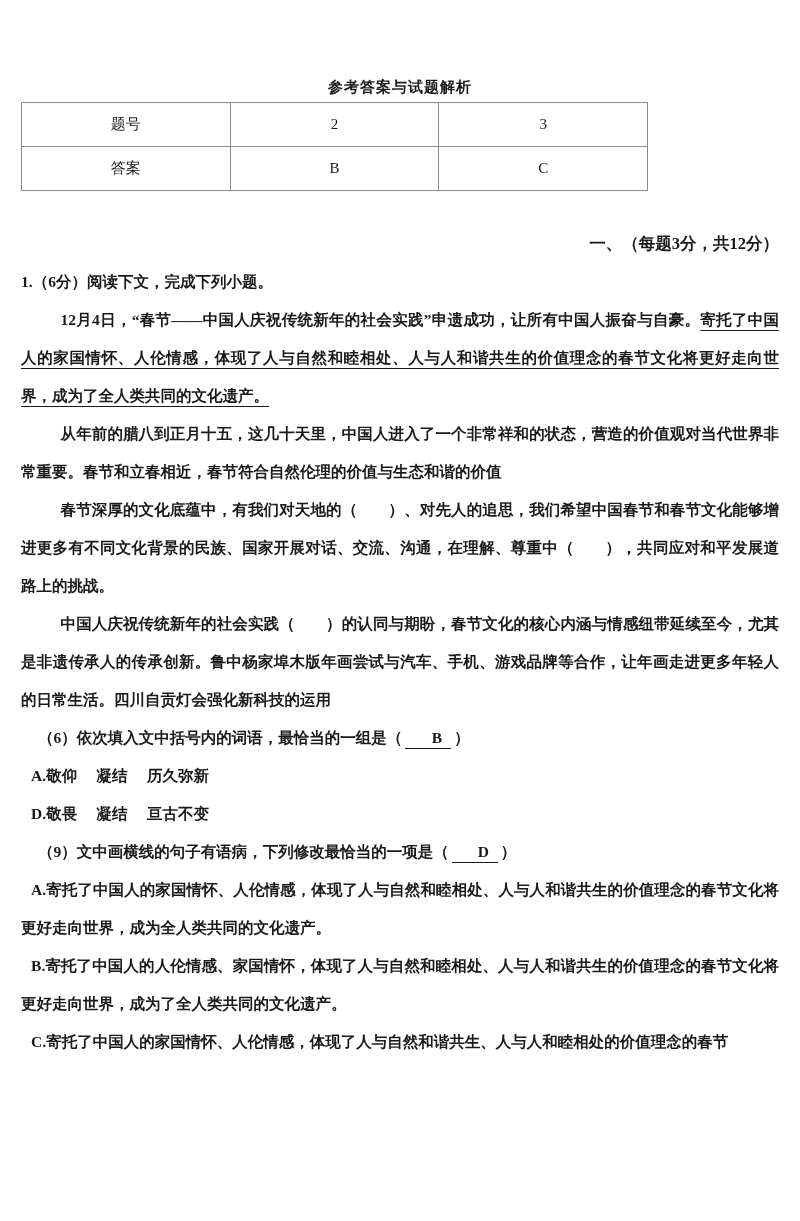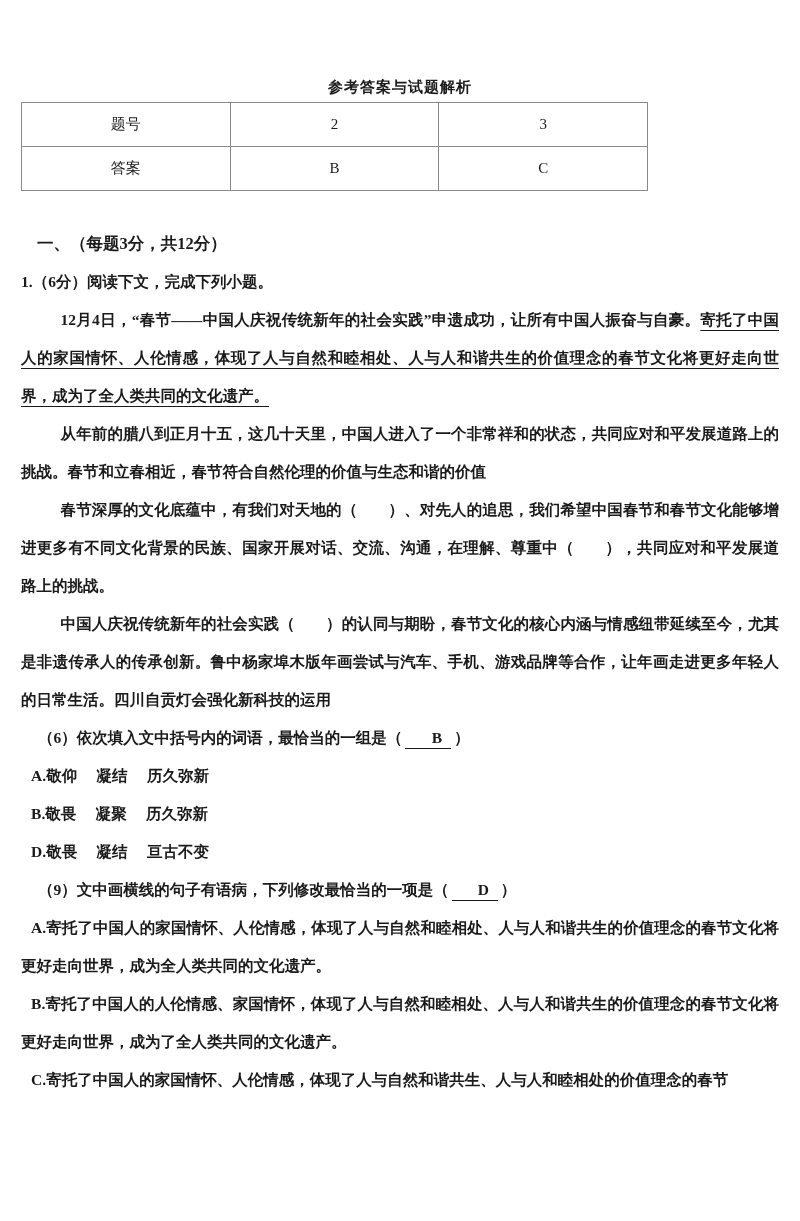--- a/index.html
+++ b/index.html
@@ -37,24 +37,25 @@
   }
   table.answer-table td {
     border: 1px solid #8a8a8a;
     height: 43px;
     text-align: center;
     vertical-align: middle;
     font-size: 15px;
     padding: 0;
   }
   .sec-heading {
-    margin: 34px 0 0 16px;
+    margin: 34px 0 0 0;
     line-height: 38px;
     font-size: 16.5px;
     font-weight: bold;
+    text-align: right;
   }
   p.line {
     margin: 0;
     line-height: 38px;
     font-size: 15.5px;
     text-align: justify;
     font-weight: bold;
   }
   p.body-par { text-indent: 2.55em; }
   p.stem     { text-indent: 1.1em; }
@@ -94,30 +95,29 @@
       </tr>
     </tbody>
   </table>
 
   <p class="sec-heading">一、（每题3分，共12分）</p>
 
   <p class="line">1.（6分）阅读下文，完成下列小题。</p>
 
   <p class="line body-par"><span>12月4日，“春节——中国人庆祝传统新年的社会实践”申遗成功，让所有中国人振奋与自豪。</span><span class="u">寄托了中国人的家国情怀、人伦情感，体现了人与自然和睦相处、人与人和谐共生的价值理念的春节文化将更好走向世界，成为了全人类共同的文化遗产。</span></p>
 
-  <p class="line body-par">从年前的腊八到正月十五，这几十天里，中国人进入了一个非常祥和的状态，共同应对和平发展道路上的挑战。春节和立春相近，春节符合自然伦理的价值与生态和谐的价值</p>
+  <p class="line body-par">从年前的腊八到正月十五，这几十天里，中国人进入了一个非常祥和的状态，营造的价值观对当代世界非常重要。春节和立春相近，春节符合自然伦理的价值与生态和谐的价值</p>
 
   <p class="line body-par">春节深厚的文化底蕴中，有我们对天地的（　　）、对先人的追思，我们希望中国春节和春节文化能够增进更多有不同文化背景的民族、国家开展对话、交流、沟通，在理解、尊重中（　　），共同应对和平发展道路上的挑战。</p>
 
   <p class="line body-par">中国人庆祝传统新年的社会实践（　　）的认同与期盼，春节文化的核心内涵与情感纽带延续至今，尤其是非遗传承人的传承创新。鲁中杨家埠木版年画尝试与汽车、手机、游戏品牌等合作，让年画走进更多年轻人的日常生活。四川自贡灯会强化新科技的运用</p>
 
   <p class="line stem"><span>（6）依次填入文中括号内的词语，最恰当的一组是（</span><span class="blank">B</span><span>）</span></p>
 
   <p class="line opt">A.敬仰　 凝结　 历久弥新</p>
-  <p class="line opt">B.敬畏　 凝聚　 历久弥新</p>
   <p class="line opt">D.敬畏　 凝结　 亘古不变</p>
 
   <p class="line stem"><span>（9）文中画横线的句子有语病，下列修改最恰当的一项是（</span><span class="blank">D</span><span>）</span></p>
 
   <p class="line opt">A.寄托了中国人的家国情怀、人伦情感，体现了人与自然和睦相处、人与人和谐共生的价值理念的春节文化将更好走向世界，成为全人类共同的文化遗产。</p>
   <p class="line opt">B.寄托了中国人的人伦情感、家国情怀，体现了人与自然和睦相处、人与人和谐共生的价值理念的春节文化将更好走向世界，成为了全人类共同的文化遗产。</p>
   <p class="line opt">C.寄托了中国人的家国情怀、人伦情感，体现了人与自然和谐共生、人与人和睦相处的价值理念的春节</p>
 
 </div>
 

